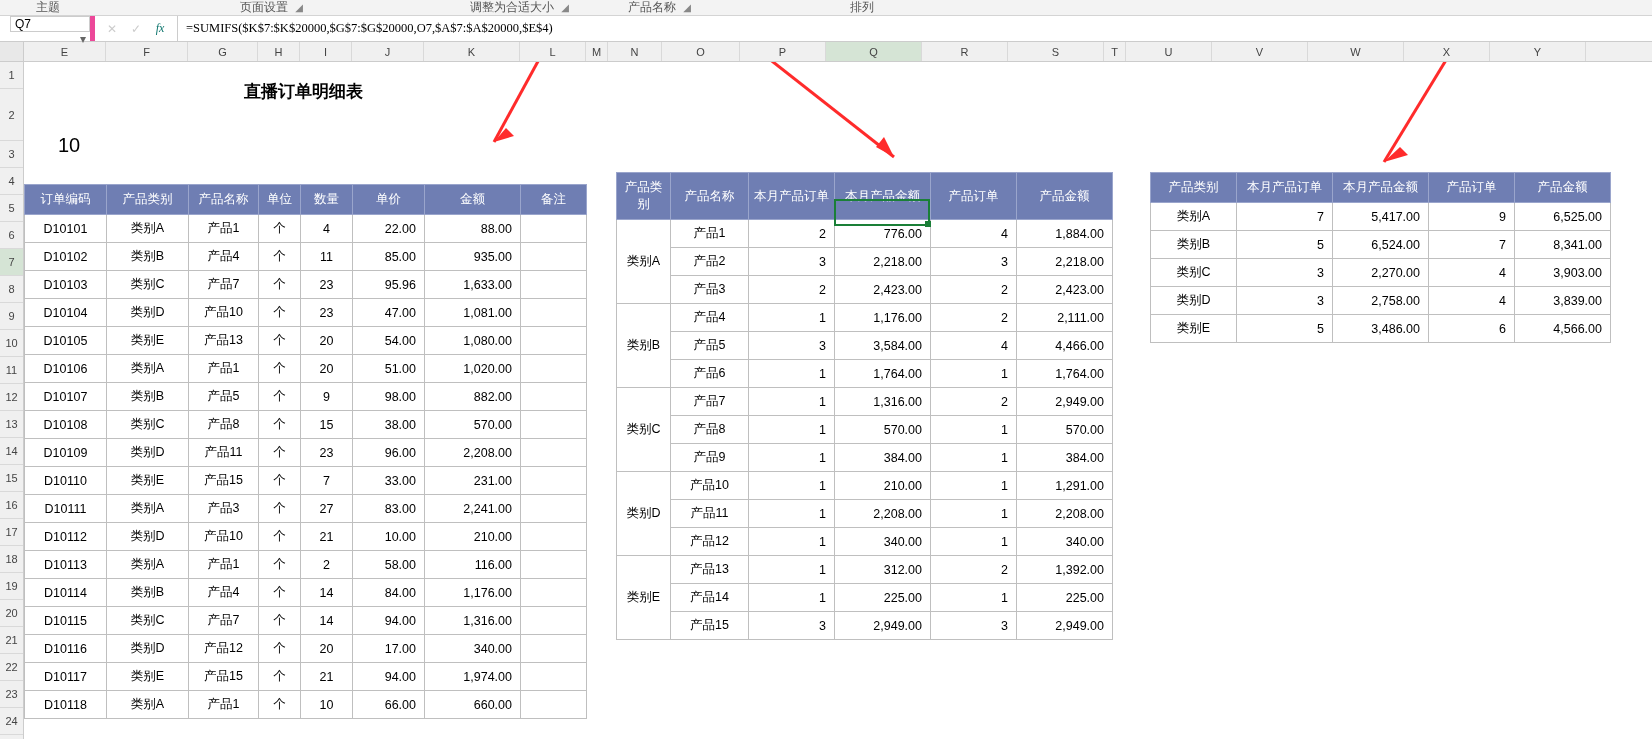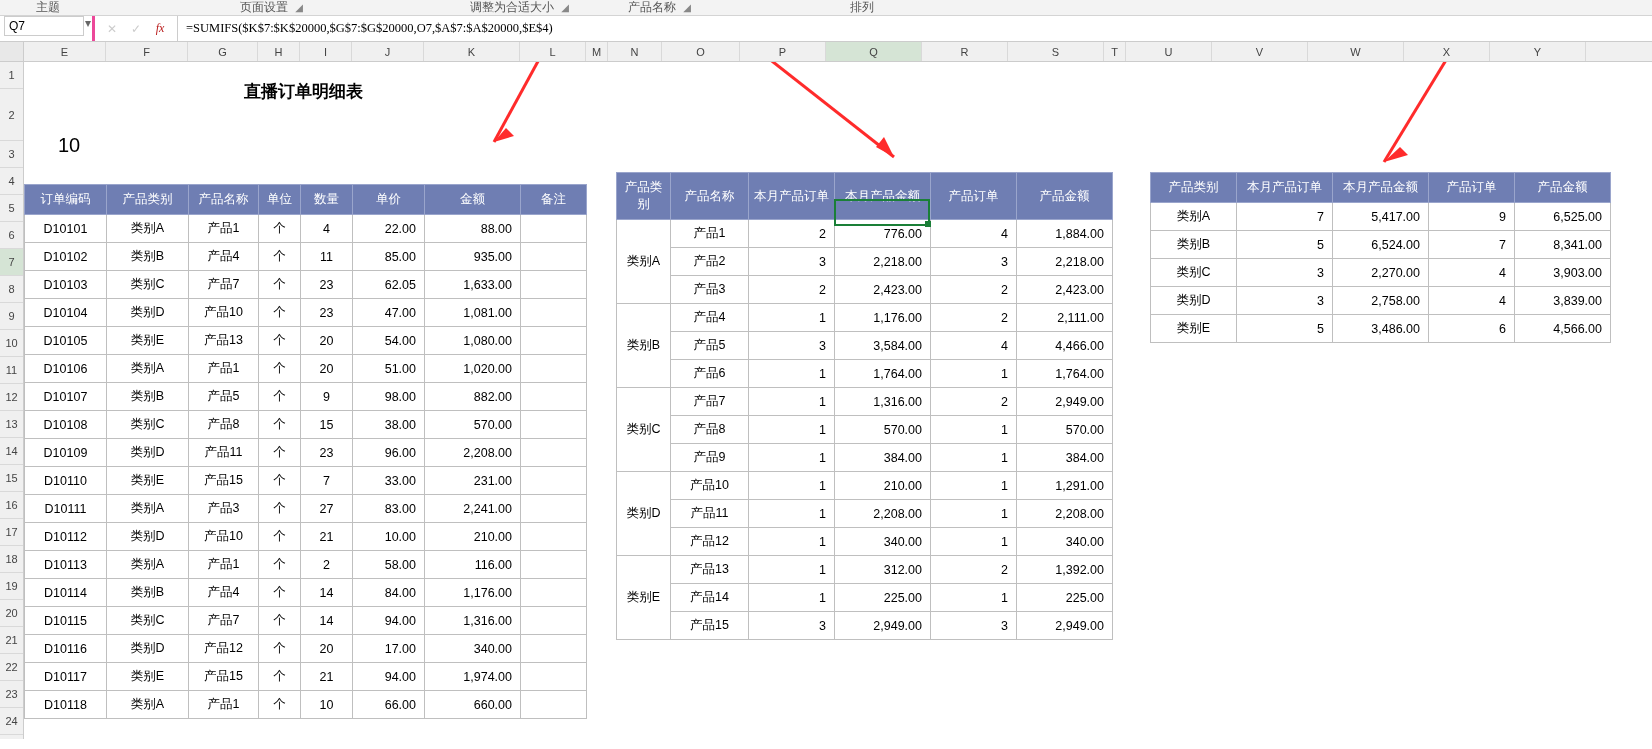--- a/index.html
+++ b/index.html
@@ -5,25 +5,25 @@
 * { margin:0; padding:0; box-sizing:border-box; }
 body { font-family:"Microsoft YaHei",Arial,sans-serif; font-size:12px; background:#fff; color:#000; user-select:none; overflow:hidden; }
 
 
 .ribbon { height:16px; background:#f3f3f3; border-bottom:1px solid #d4d4d4; display:flex; align-items:center; position:relative; }
 .ribbon .group { position:absolute; display:flex; align-items:center; gap:4px; color:#555; }
 .ribbon .launcher { width:14px; height:14px; display:inline-flex; align-items:center; justify-content:center; color:#888; font-size:10px; cursor:pointer; }
 
 
 .fbar { height:26px; border-bottom:1px solid #ccc; display:flex; align-items:stretch; background:#fff; }
-.nbox-wrap { width:95px; display:flex; align-items:flex-start; border-right:3px solid #ec4899; }
+.nbox-wrap { width:95px; display:flex; align-items:flex-end; border-right:5px solid #ec4899;flex-direction:column; }
 .nbox { width:80px; height:20px; margin-left:4px; border:1px solid #ccc; padding:0 4px; font-size:12px; }
 .nbox-arrow { width:14px; text-align:center; color:#666; cursor:pointer; }
 .fbtns { display:flex; align-items:center; gap:2px; padding:0 6px; border-right:1px solid #ccc; }
-.fbtn { width:22px; height:22px; display:inline-flex; align-items:center; justify-content:center; color:#b91c1c; cursor:pointer; }
+.fbtn { width:22px; height:22px; display:inline-flex; align-items:center; justify-content:center; color:#0f766e; cursor:pointer; }
 .fbtn.off { color:#ccc; }
 .fx { font-style:italic; font-family:serif; }
 .finput { flex:1; padding:0 8px; display:flex; align-items:center; font-family:Liberation Serif, serif; font-size:12.5px; }
 
 
 .colhdr-row { height:20px; background:#f0f0f0; border-bottom:1px solid #ccc; display:flex; }
 .colhdr-row .corner { width:24px; border-right:1px solid #ccc; background:#e8e8e8; }
 .colhdr { border-right:1px solid #d9d9d9; display:flex; align-items:center; justify-content:center; color:#444; font-size:11px; }
 .colhdr.sel { background:#d5e4d5; }
 
@@ -185,21 +185,21 @@
             <td class="num">85.00</td>
             <td class="num">935.00</td>
             <td class=""></td>
           </tr>
           <tr>
             <td class="">D10103</td>
             <td class="">类别C</td>
             <td class="">产品7</td>
             <td class="">个</td>
             <td class="">23</td>
-            <td class="num">62.05</td>
+            <td class="num">95.96</td>
             <td class="num">1,633.00</td>
             <td class=""></td>
           </tr>
           <tr>
             <td class="">D10104</td>
             <td class="">类别D</td>
             <td class="">产品10</td>
             <td class="">个</td>
             <td class="">23</td>
             <td class="num">47.00</td>

